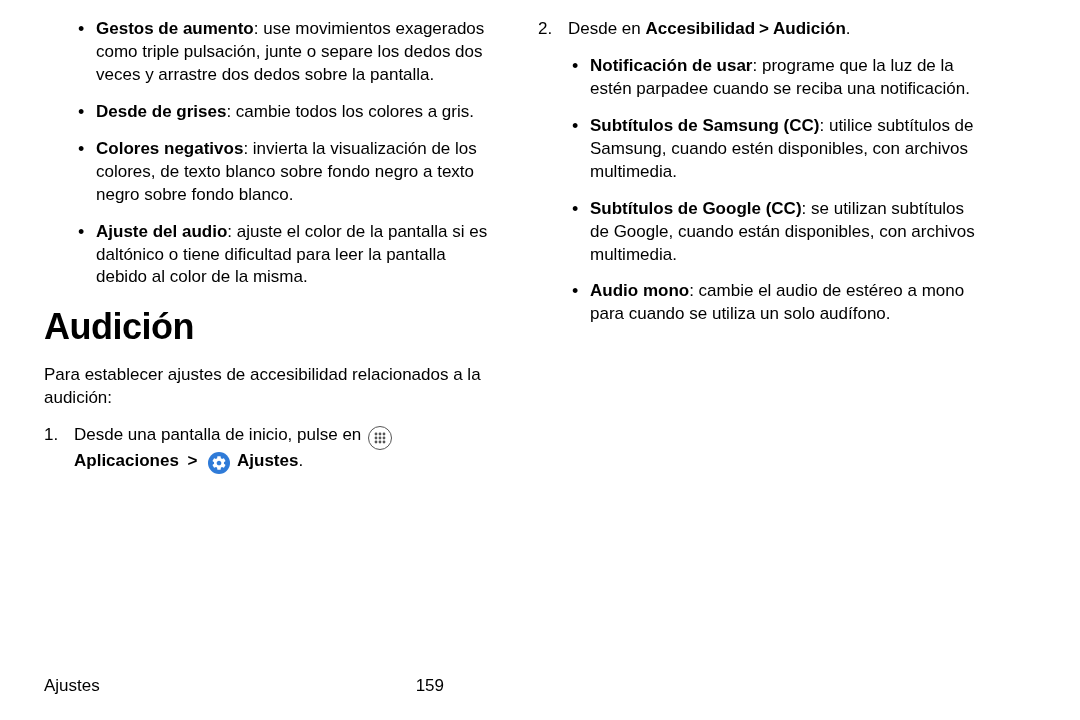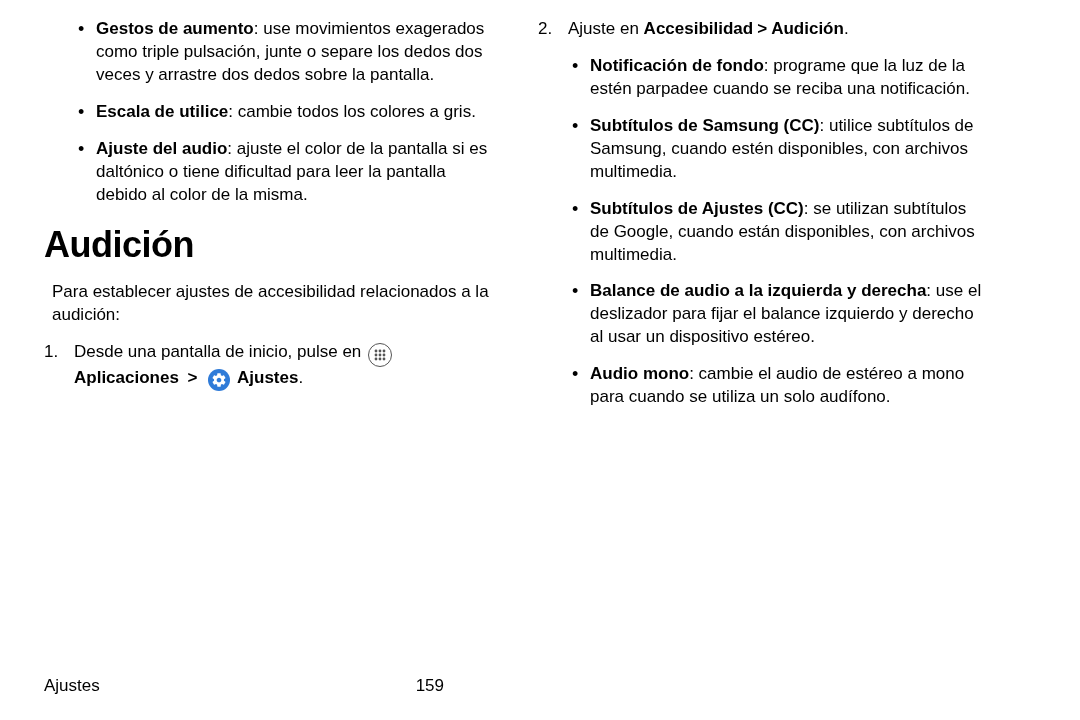--- a/index.html
+++ b/index.html
@@ -63,21 +63,21 @@
     left: 0;
     top: 0;
     width: 30px;
   }
   h2.section {
     font-size: 36px;
     font-weight: 900;
     margin: 10px 0 12px 0;
     letter-spacing: -0.5px;
   }
-  p.intro { margin: 0 0 14px 8px; }
+  p.intro { margin: 0 0 14px 0; }
   .b { font-weight: 700; }
   .icon {
     display: inline-flex;
     vertical-align: -5px;
     width: 22px;
     height: 22px;
     border-radius: 50%;
     justify-content: center;
     align-items: center;
     margin: 0 2px;
@@ -107,21 +107,24 @@
 
 <div class="page">
   <div class="columns">
 
     <div class="col">
       <ul class="bullets">
         <li>
           <span class="b">Gestos de aumento</span><span>: use movimientos exagerados como triple pulsación, junte o separe los dedos dos veces y arrastre dos dedos sobre la pantalla.</span>
         </li>
         <li>
-          <span class="b">Escala de utilice</span><span>: cambie todos los colores a gris.</span>
+          <span class="b">Desde de grises</span><span>: cambie todos los colores a gris.</span>
+        </li>
+        <li>
+          <span class="b">Colores negativos</span><span>: invierta la visualización de los colores, de texto blanco sobre fondo negro a texto negro sobre fondo blanco.</span>
         </li>
         <li>
           <span class="b">Ajuste del audio</span><span>: ajuste el color de la pantalla si es daltónico o tiene dificultad para leer la pantalla debido al color de la misma.</span>
         </li>
       </ul>
 
       <h2 class="section">Audición</h2>
       <p class="intro">Para establecer ajustes de accesibilidad relacionados a la audición:</p>
 
       <ol class="steps">
@@ -155,35 +158,32 @@
           </span>
         </li>
       </ol>
     </div>
 
     <div class="col">
       <ol class="steps">
         <li>
           <span class="num">2.</span>
           <span>
-            <span>Ajuste en </span><span class="b">Accesibilidad</span><span class="arrow b">&gt;</span><span class="b">Audición</span><span>.</span>
+            <span>Desde en </span><span class="b">Accesibilidad</span><span class="arrow b">&gt;</span><span class="b">Audición</span><span>.</span>
           </span>
 
           <ul class="bullets" style="margin-top:14px; padding-left:4px;">
             <li>
-              <span class="b">Notificación de fondo</span><span>: programe que la luz de la estén parpadee cuando se reciba una notificación.</span>
+              <span class="b">Notificación de usar</span><span>: programe que la luz de la estén parpadee cuando se reciba una notificación.</span>
             </li>
             <li>
               <span class="b">Subtítulos de Samsung (CC)</span><span>: utilice subtítulos de Samsung, cuando estén disponibles, con archivos multimedia.</span>
             </li>
             <li>
-              <span class="b">Subtítulos de Ajustes (CC)</span><span>: se utilizan subtítulos de Google, cuando están disponibles, con archivos multimedia.</span>
-            </li>
-            <li>
-              <span class="b">Balance de audio a la izquierda y derecha</span><span>: use el deslizador para fijar el balance izquierdo y derecho al usar un dispositivo estéreo.</span>
+              <span class="b">Subtítulos de Google (CC)</span><span>: se utilizan subtítulos de Google, cuando están disponibles, con archivos multimedia.</span>
             </li>
             <li>
               <span class="b">Audio mono</span><span>: cambie el audio de estéreo a mono para cuando se utiliza un solo audífono.</span>
             </li>
           </ul>
         </li>
       </ol>
     </div>
 
   </div>

